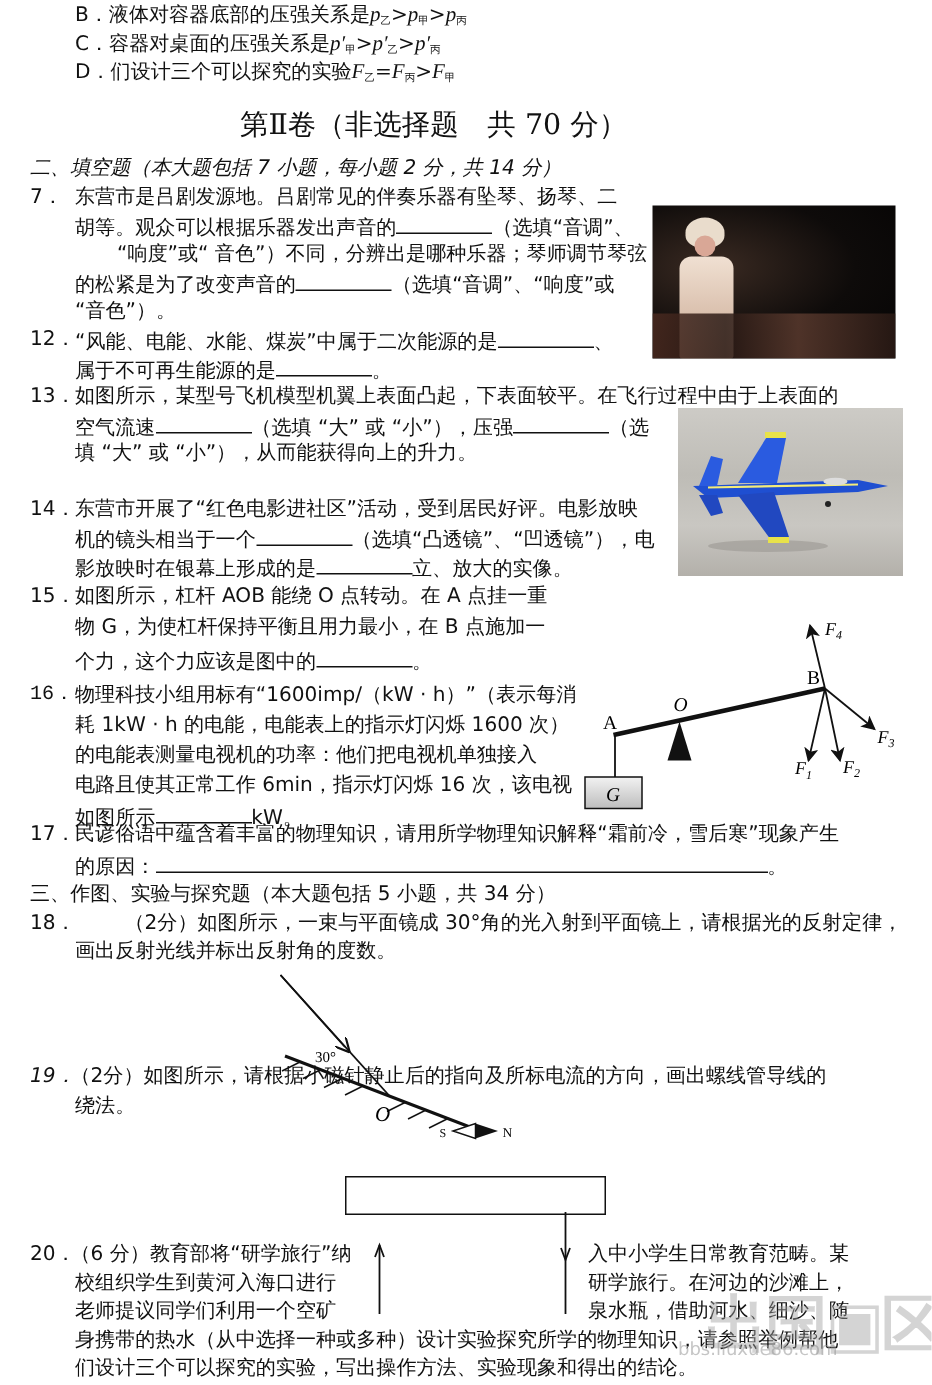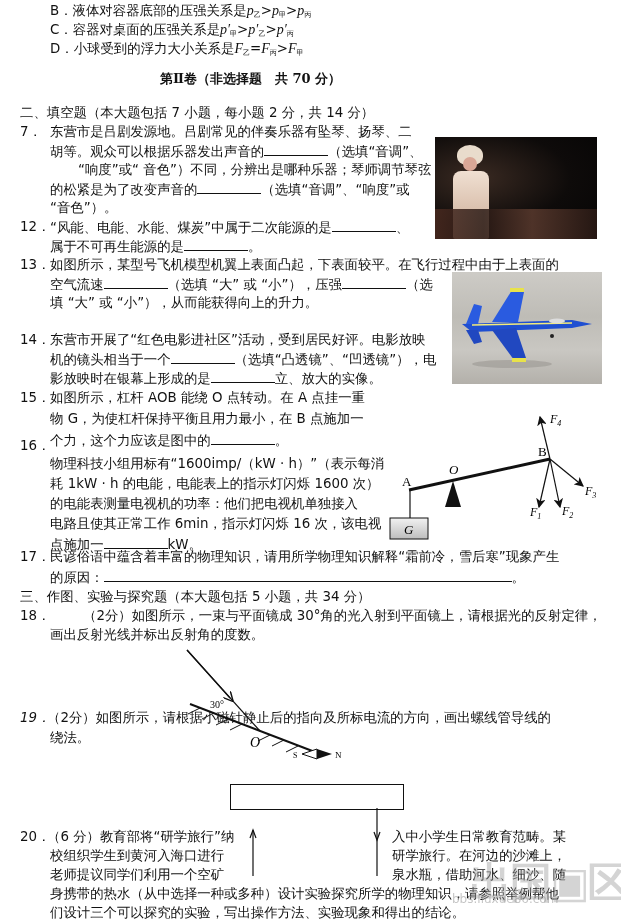--- a/index.html
+++ b/index.html
@@ -1,42 +1,42 @@
 <!DOCTYPE html>
 <html><head>
 <meta charset="utf-8">
 <style>
   html, body { margin:0; padding:0; background:#fff; }
   body { width:621px; height:923px; position:relative; overflow:hidden;
          font-family:"DejaVu Sans", sans-serif; color:#111; font-size:13.4px; }
   .abs { position:absolute; white-space:nowrap; }
   .line { position:absolute; white-space:nowrap; line-height:18px; height:18px; }
-  .title { font-family:"DejaVu Serif", serif; font-weight:bold; font-size:13px; }
+  .title { font-family:"DejaVu Serif", serif; font-weight:normal; font-size:19px; }
   .blank { display:inline-block; border-bottom:1px solid #111; height:13px; vertical-align:baseline; }
   .sub { font-size:7px; vertical-align:-2px; }
   .it { font-style:italic; font-family:"Liberation Serif", serif; font-size:14px; }
   .photo { position:absolute; overflow:hidden; }
   svg text { font-family:"Liberation Serif", serif; }
 </style>
 </head>
 <body>
 
 <div class="line" style="left:50px;top:2px;">
   <span>B．液体对容器底部的压强关系是</span><span class="it">p</span><span class="sub">乙</span><span>&gt;</span><span class="it">p</span><span class="sub">甲</span><span>&gt;</span><span class="it">p</span><span class="sub">丙</span>
 </div>
 <div class="line" style="left:50px;top:21px;">
   <span>C．容器对桌面的压强关系是</span><span class="it">p′</span><span class="sub">甲</span><span>&gt;</span><span class="it">p′</span><span class="sub">乙</span><span>&gt;</span><span class="it">p′</span><span class="sub">丙</span>
 </div>
 <div class="line" style="left:50px;top:40px;">
-  <span>D．小球受到的浮力大小关系是</span><span class="it">F</span><span class="sub">乙</span><span>=</span><span class="it">F</span><span class="sub">丙</span><span>&gt;</span><span class="it">F</span><span class="sub">甲</span>
+  <span>D．们设计三个可以探究的实验</span><span class="it">F</span><span class="sub">乙</span><span>=</span><span class="it">F</span><span class="sub">丙</span><span>&gt;</span><span class="it">F</span><span class="sub">甲</span>
 </div>
 
 <div class="abs title" style="left:160px;top:70px;">第Ⅱ卷（非选择题　共 70 分）</div>
 
-<div class="line" style="left:20px;top:104px;">二、填空题（本大题包括 7 小题，每小题 2 分，共 14 分）</div>
+<div class="line" style="left:20px;top:104px;font-style:italic;">二、填空题（本大题包括 7 小题，每小题 2 分，共 14 分）</div>
 
 <div class="line" style="left:20px;top:123px;">7．</div>
 <div class="line" style="left:50px;top:123px;">东营市是吕剧发源地。吕剧常见的伴奏乐器有坠琴、扬琴、二</div>
 <div class="line" style="left:50px;top:142px;">
   <span>胡等。观众可以根据乐器发出声音的</span><span class="blank" style="width:64px;"></span><span>（选填“音调”、</span>
 </div>
 <div class="line" style="left:50px;top:161px;margin-left:28px;">“响度”或“ 音色”）不同，分辨出是哪种乐器；琴师调节琴弦</div>
 <div class="line" style="left:50px;top:180px;">
   <span>的松紧是为了改变声音的</span><span class="blank" style="width:64px;"></span><span>（选填“音调”、“响度”或</span>
 </div>
@@ -89,27 +89,27 @@
   <span>影放映时在银幕上形成的是</span><span class="blank" style="width:64px;"></span><span>立、放大的实像。</span>
 </div>
 
 <div class="line" style="left:20px;top:389px;">15．</div>
 <div class="line" style="left:50px;top:389px;">如图所示，杠杆 AOB 能绕 O 点转动。在 A 点挂一重</div>
 <div class="line" style="left:50px;top:410px;">物 G，为使杠杆保持平衡且用力最小，在 B 点施加一</div>
 <div class="line" style="left:50px;top:431px;">
   <span>个力，这个力应该是图中的</span><span class="blank" style="width:64px;"></span><span>。</span>
 </div>
 
-<div class="line" style="left:20px;top:437px;">16．</div>
+<div class="line" style="left:20px;top:455px;font-family:Liberation Mono, monospace;">16．</div>
 <div class="line" style="left:50px;top:455px;">物理科技小组用标有“1600imp/（kW · h）”（表示每消</div>
 <div class="line" style="left:50px;top:475px;">耗 1kW · h 的电能，电能表上的指示灯闪烁 1600 次）</div>
 <div class="line" style="left:50px;top:495px;">的电能表测量电视机的功率：他们把电视机单独接入</div>
 <div class="line" style="left:50px;top:515px;">电路且使其正常工作 6min，指示灯闪烁 16 次，该电视</div>
 <div class="line" style="left:50px;top:535px;">
-  <span>点施加一</span><span class="blank" style="width:64px;"></span><span>kW。</span>
+  <span>如图所示</span><span class="blank" style="width:64px;"></span><span>kW。</span>
 </div>
 
 <svg class="abs" style="left:380px;top:395px;" width="241" height="150" viewBox="0 0 241 150">
   <defs>
     <marker id="ah" markerWidth="8" markerHeight="8" refX="7" refY="4" orient="auto">
       <path d="M0,0 L8,4 L0,8 L2,4 z" fill="#111"></path>
     </marker>
     <linearGradient id="gbox" x1="0" y1="0" x2="0" y2="1">
       <stop offset="0" stop-color="#f2f2f2"></stop>
         <stop offset="1" stop-color="#bdbdbd"></stop>

